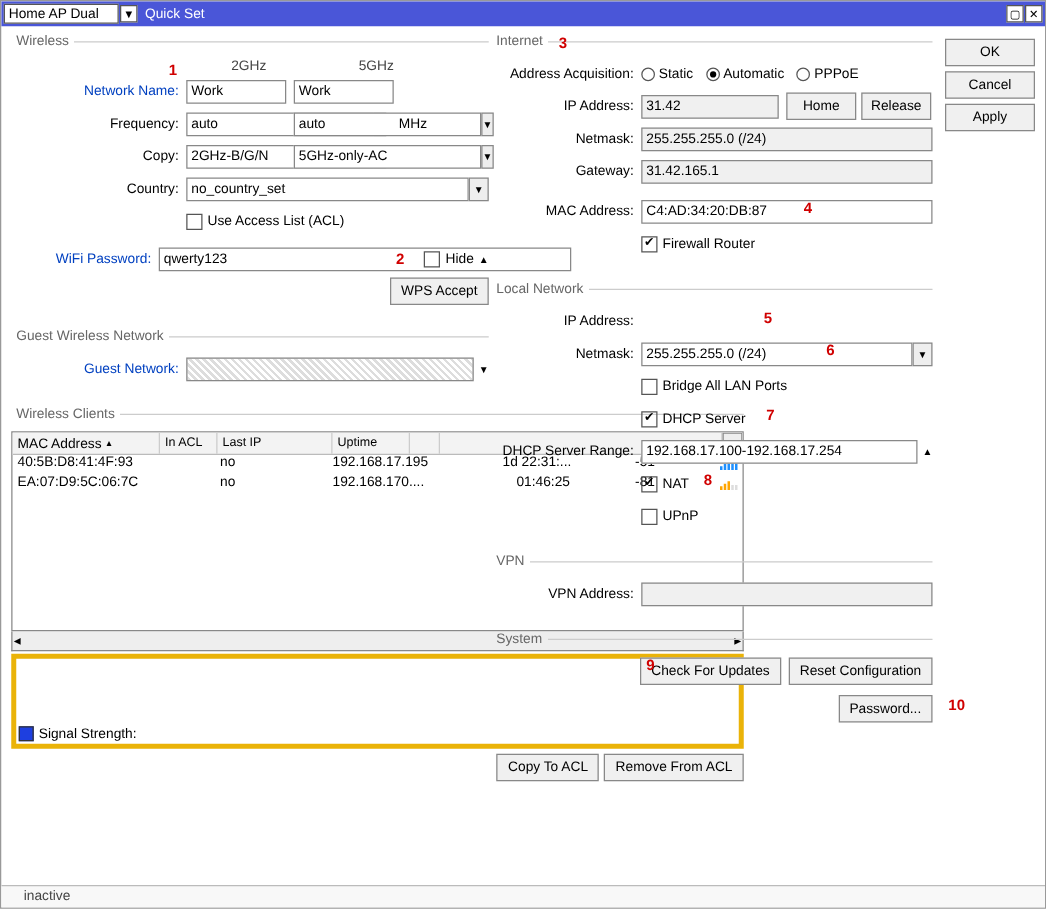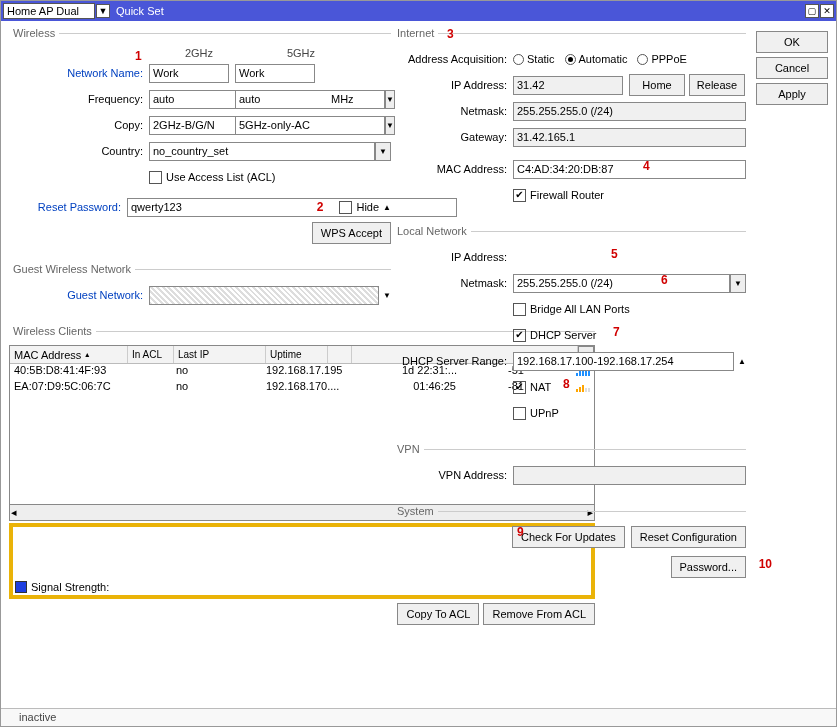--- a/index.html
+++ b/index.html
@@ -91,21 +91,21 @@
         <div class="lbl">Frequency:</div>
         <div class="combo" style="width:80px">
             <input class="input" value="auto" style="">
             <div class="dd">▼</div>
           </div>
         <div style="width:6px"></div>
         <div class="combo" style="width:80px">
             <input class="input" value="auto" style="">
             <div class="dd">▼</div>
           </div>
-        <span style="margin-left:16px">MHz</span>
+        <span style="margin-left:4px">MHz</span>
       </div>
 
       <div class="row">
         <div class="lbl">Copy:</div>
         <div class="combo" style="width:80px">
             <input class="input" value="2GHz-B/G/N" style="">
             <div class="dd">▼</div>
           </div>
         <div style="width:6px"></div>
         <div class="combo" style="width:96px">
@@ -122,21 +122,21 @@
           </div>
       </div>
 
       <div class="row">
         <div class="lbl"></div>
         <span class="check"></span>
         <span>Use Access List (ACL)</span>
       </div>
 
       <div class="row" style="margin-top:6px;">
-        <div class="lbl blue" style="width:118px">Reset Password:</div>
+        <div class="lbl blue" style="width:118px">WiFi Password:</div>
         <input class="input" style="flex: 1 1 0%;" value="qwerty123">
         <span class="anno" style="position:static; margin:0 16px 0 -140px;">2</span>
         <span class="check" style="margin-left:auto"></span>
         <span>Hide</span>
         <span style="margin-left:4px; font-size:8px;">▲</span>
       </div>
 
       <div class="row" style="justify-content:flex-end;">
         <div class="btn" style="height:22px;">WPS Accept</div>
       </div>

